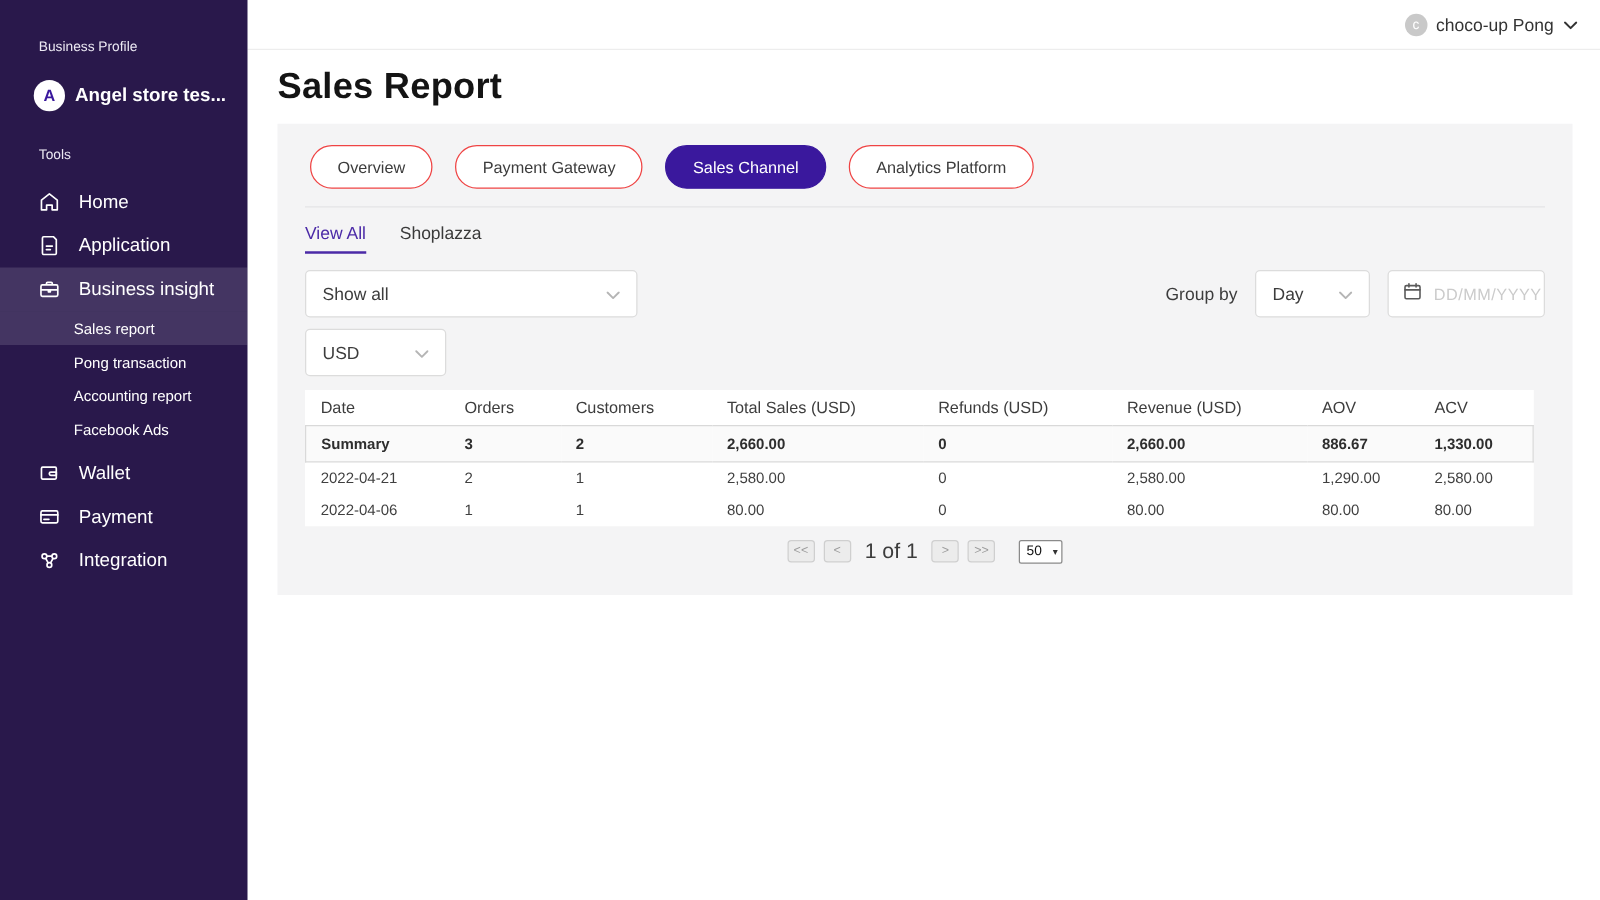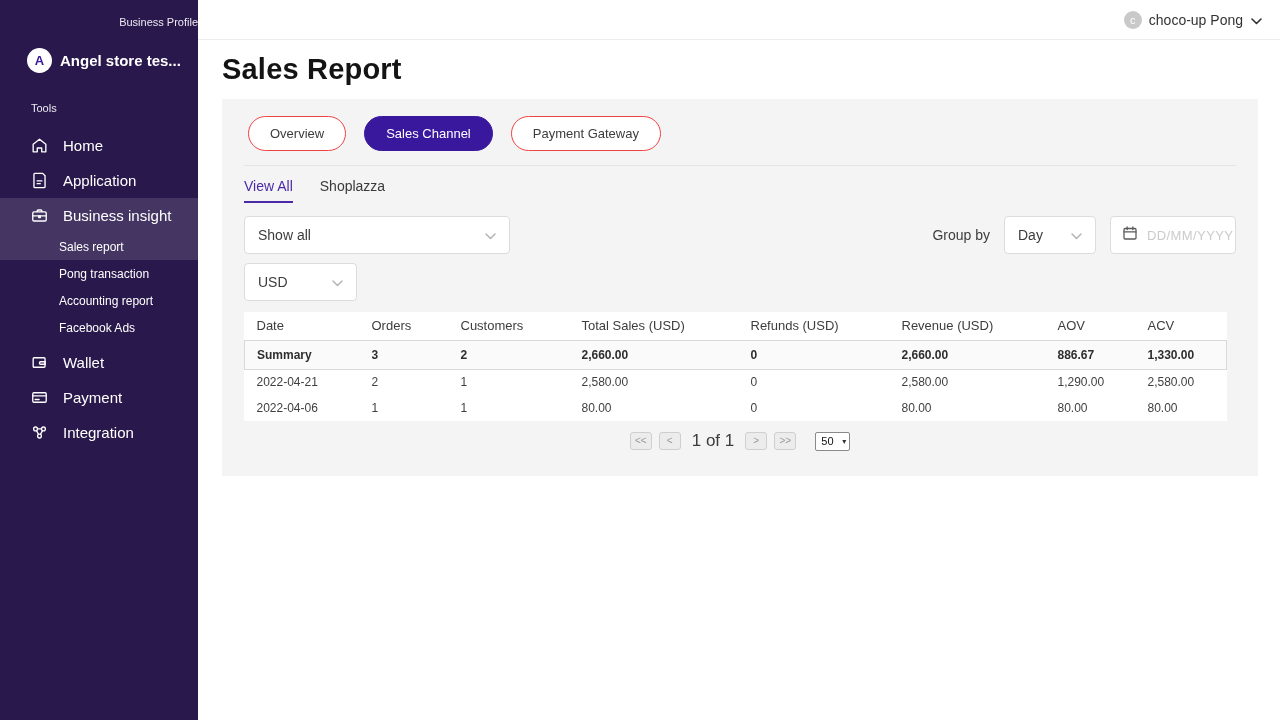--- a/index.html
+++ b/index.html
@@ -2,21 +2,21 @@
 <html><head>
 <meta charset="utf-8">
 <style>
   * { margin:0; padding:0; box-sizing:border-box; }
   html,body { width:1280px; height:720px; overflow:hidden; }
   body { font-family:"Liberation Sans", sans-serif; background:#fff; position:relative; color:#333; }
 
   
   .sidebar { position:absolute; left:0; top:0; width:198px; height:720px; background:#29184B; color:#fff; z-index:3; }
   .side-label { font-size:11px; color:#ece9f3; font-weight:500; padding-left:31px; }
-  .side-label.bp { padding-top:16px;text-align:right; }
+  .side-label.bp { padding-top:32px; }
   .side-label.tools { margin-top:29px; }
   .profile-row { display:flex; align-items:center; margin:20px 0 0 27px; cursor:pointer; }
   .avatar-a { width:25px; height:25px; border-radius:50%; background:#fff; color:#3A189D; font-size:13px; font-weight:700; display:flex; align-items:center; justify-content:center; flex:0 0 25px; }
   .profile-name { margin-left:8px; font-size:15px; font-weight:600; white-space:nowrap; }
   .nav { margin-top:14px; }
   .nav-item { display:flex; align-items:center; height:35px; padding-left:30px; gap:14px; font-size:15px; font-weight:500; cursor:pointer; }
   .nav-item.active { background:rgba(255,255,255,0.13); }
   .nav-icon { width:19px; height:19px; display:flex; align-items:center; justify-content:center; }
   .nav-icon svg { width:19px; height:19px; }
   .sub-item { display:flex; align-items:center; height:27px; padding-left:59px; font-size:12px; font-weight:400; cursor:pointer; color:#fff; }
@@ -173,22 +173,23 @@
   </div>
 </header>
 
 <main class="main">
   <h1 class="page-title">Sales Report</h1>
 
   <section class="panel">
 
     <div class="pill-row">
       <button class="pill">Overview</button>
+      <button class="pill">Payment Gateway</button>
       <button class="pill active">Sales Channel</button>
-      <button class="pill">Payment Gateway</button>
+      <button class="pill">Analytics Platform</button>
     </div>
 
     <div class="divider"></div>
 
     <div class="subtabs">
       <div class="subtab active">
         <span>View All</span>
       </div>
       <div class="subtab">
         <span>Shoplazza</span>

